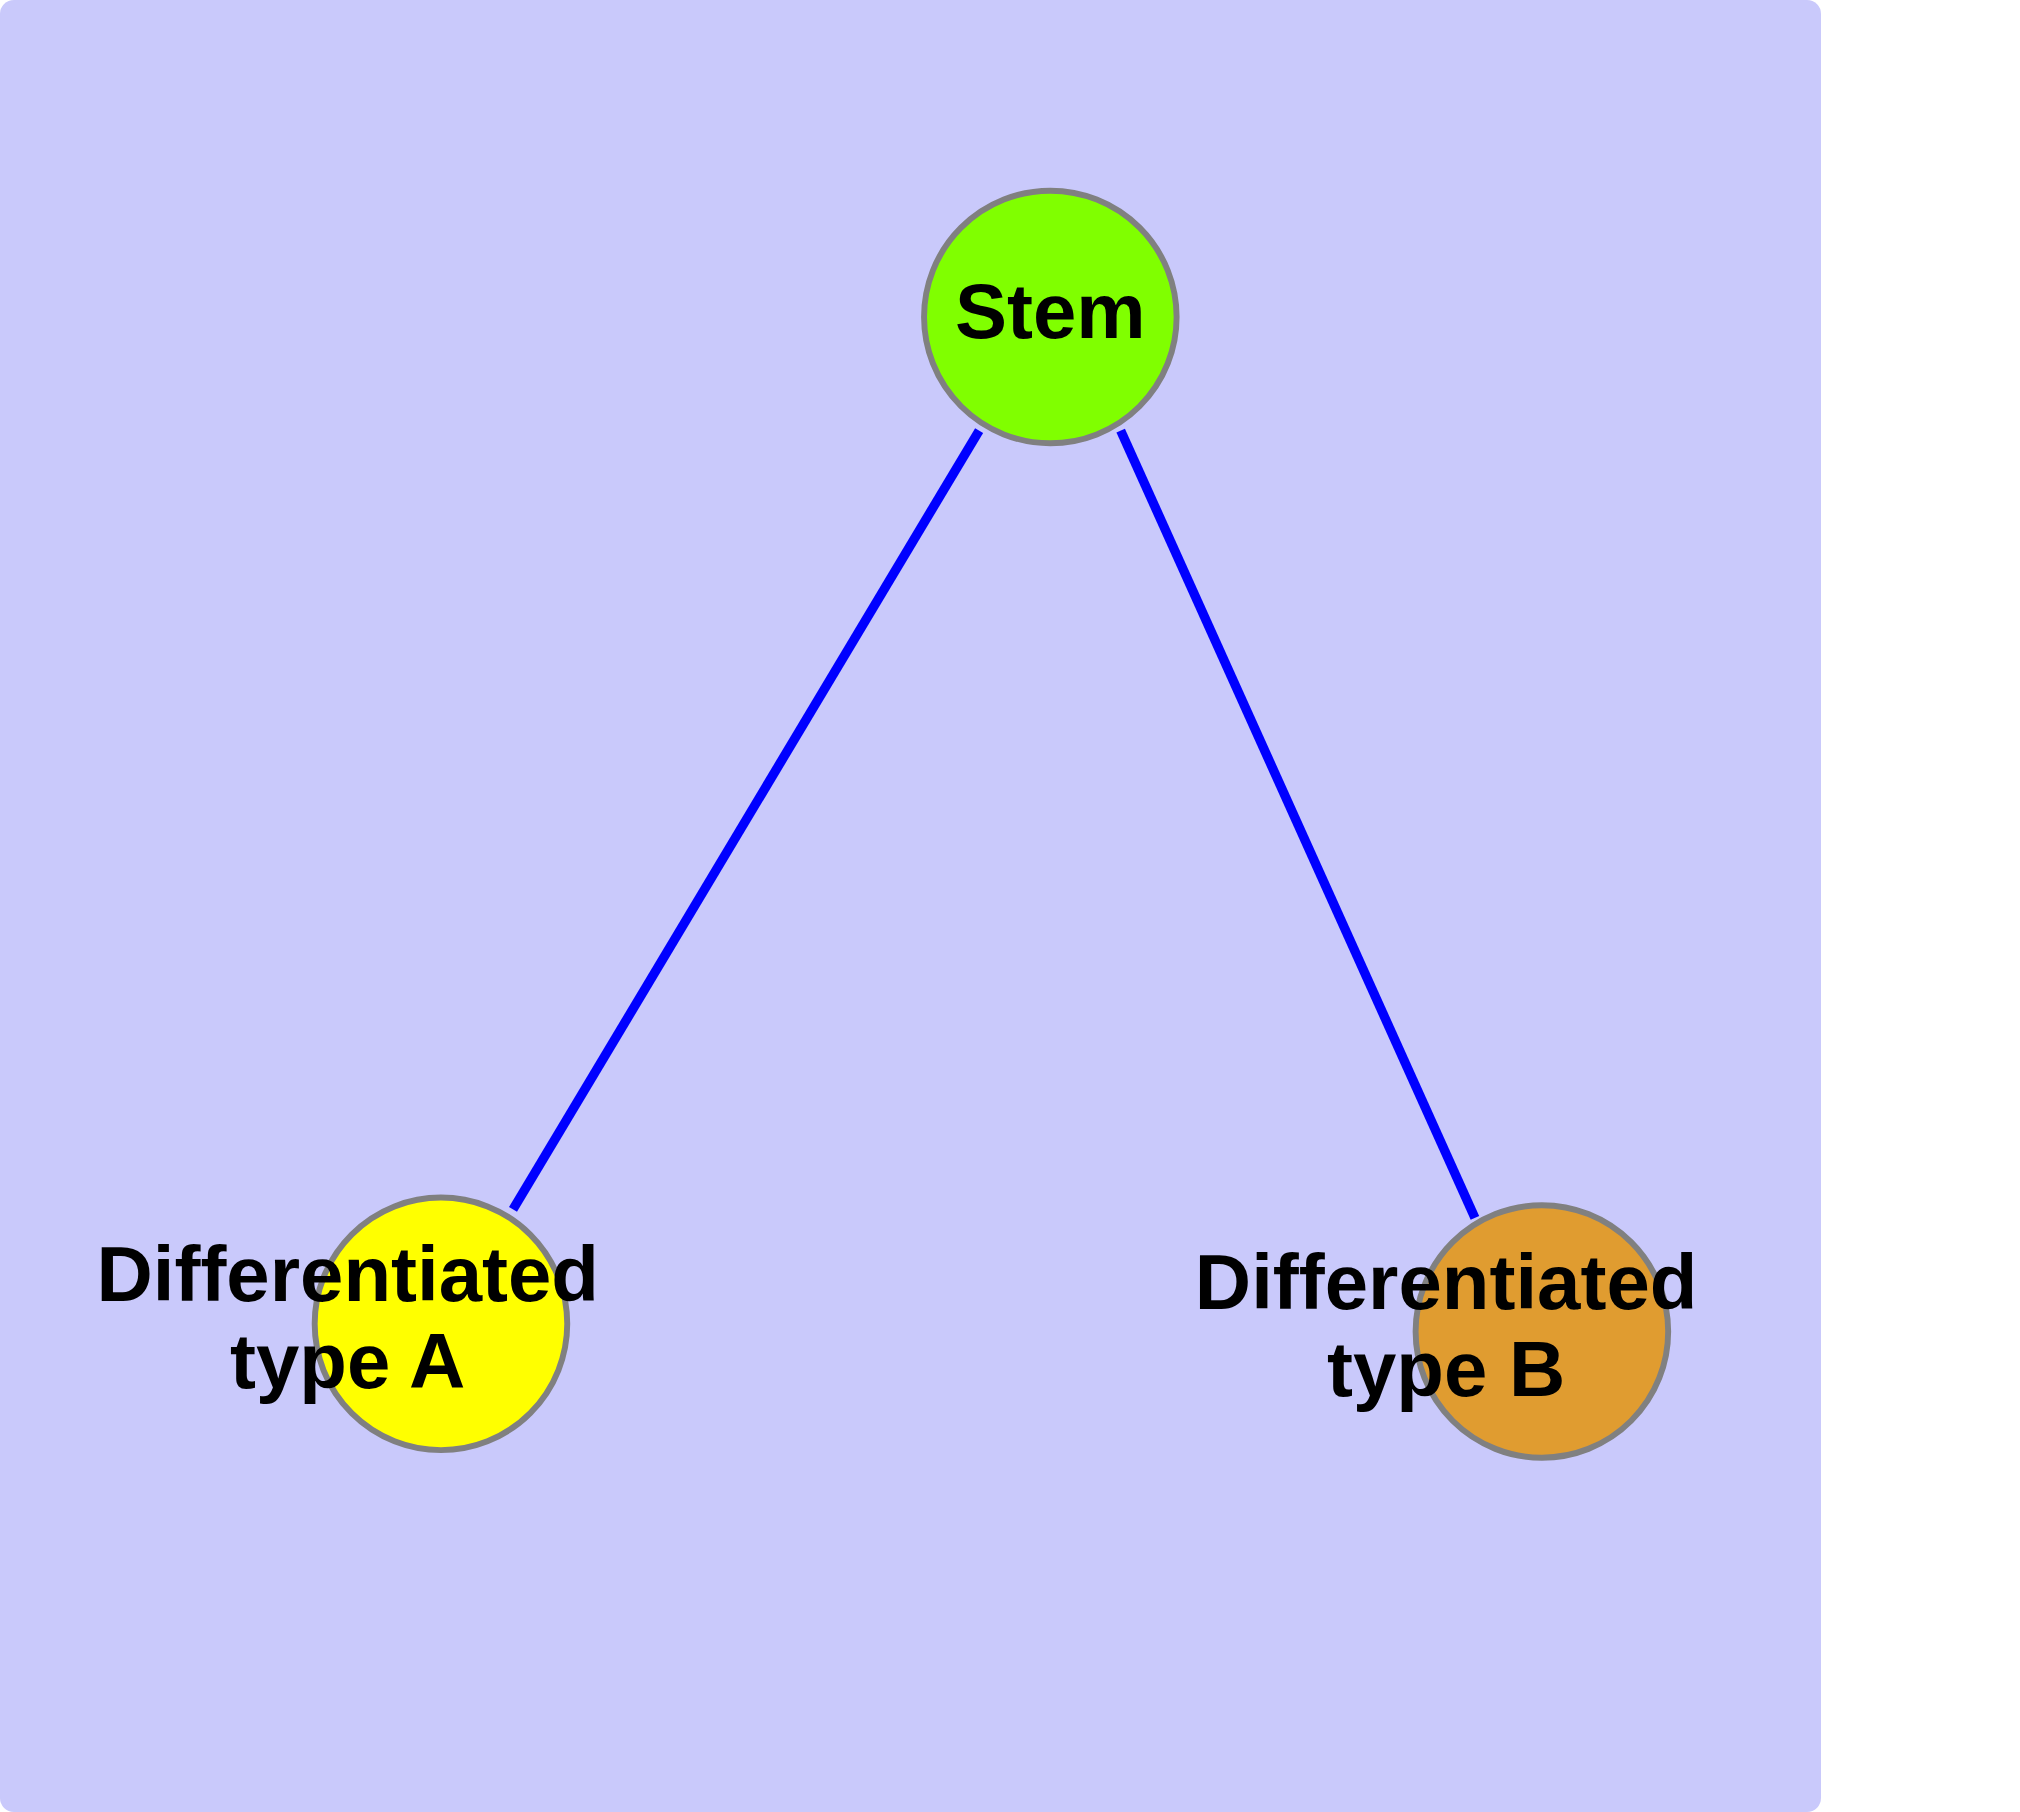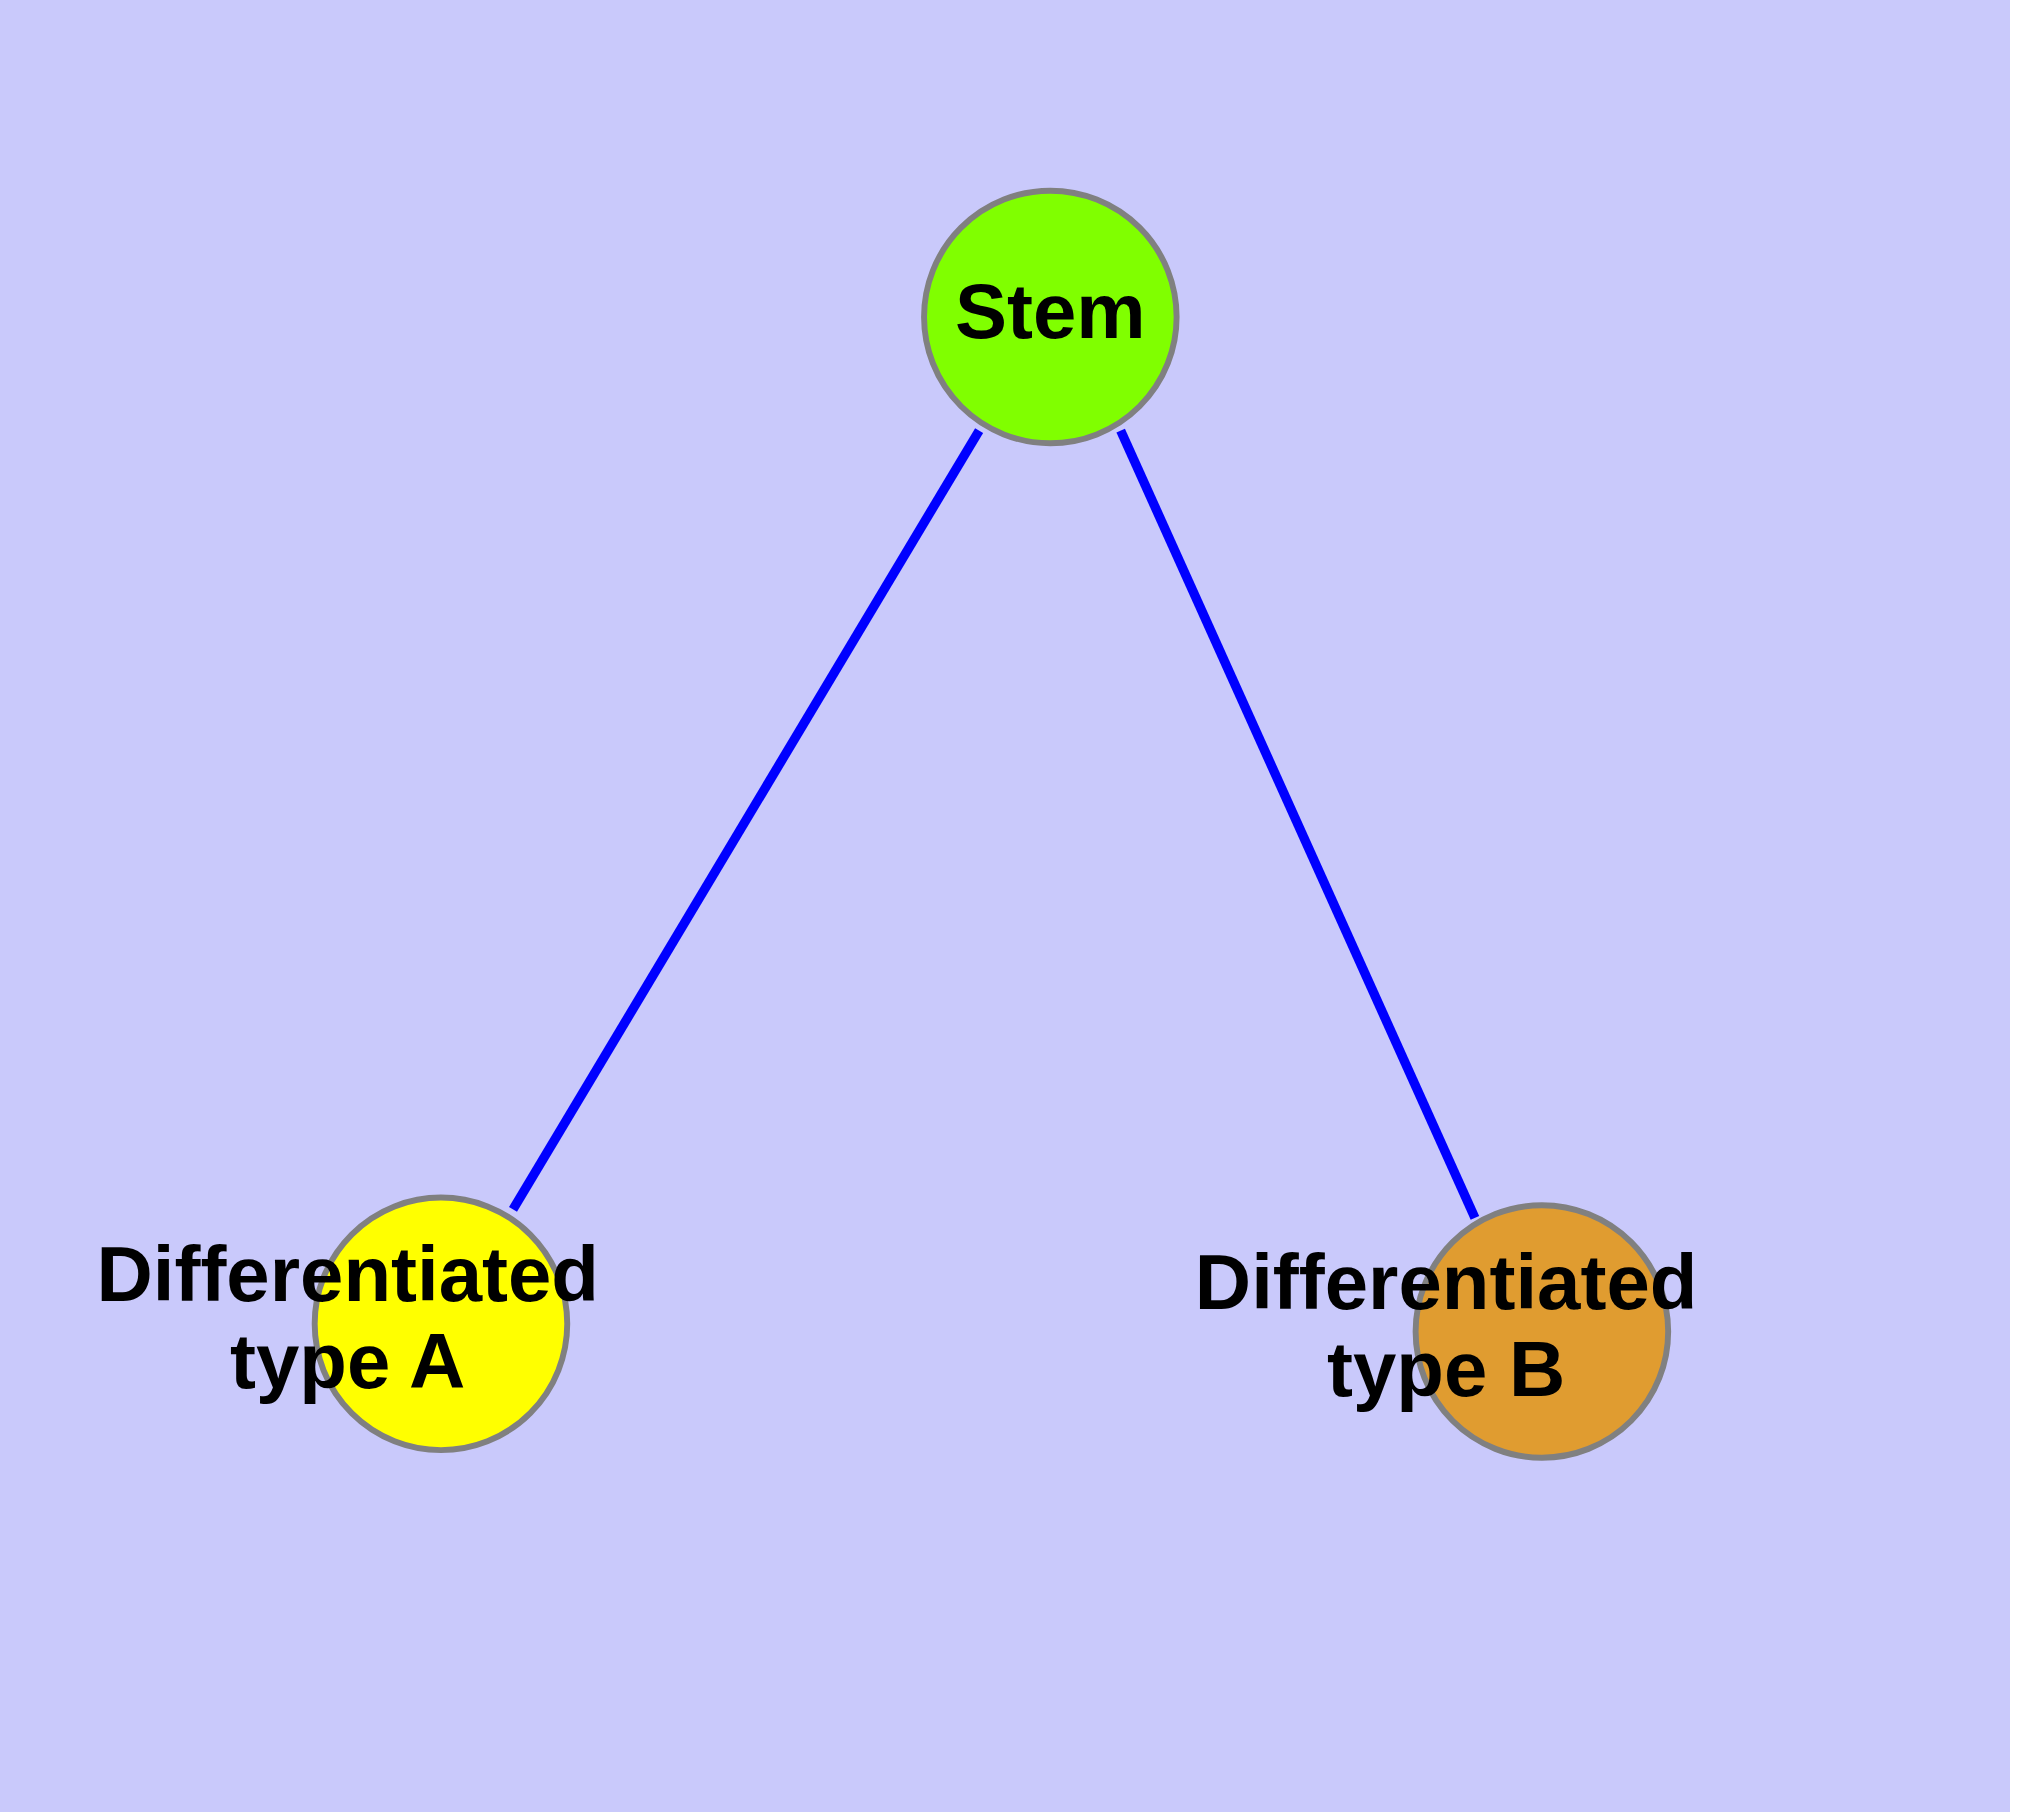--- a/index.html
+++ b/index.html
@@ -8,23 +8,24 @@
     background: #ffffff;
   }
   body {
     width: 2021px;
     height: 1812px;
     overflow: hidden;
     font-family: "Liberation Sans", sans-serif;
   }
   #canvas {
     position: relative;
-    width: 2010px;
+    width: 1821px;
     height: 1812px;
     background: #c9c9fb;
+    border-radius: 14px;
   }
   #graph-svg {
     position: absolute;
     left: 0;
     top: 0;
     width: 2021px;
     height: 1812px;
   }
   .node-label {
     font-family: "Liberation Sans", sans-serif;

